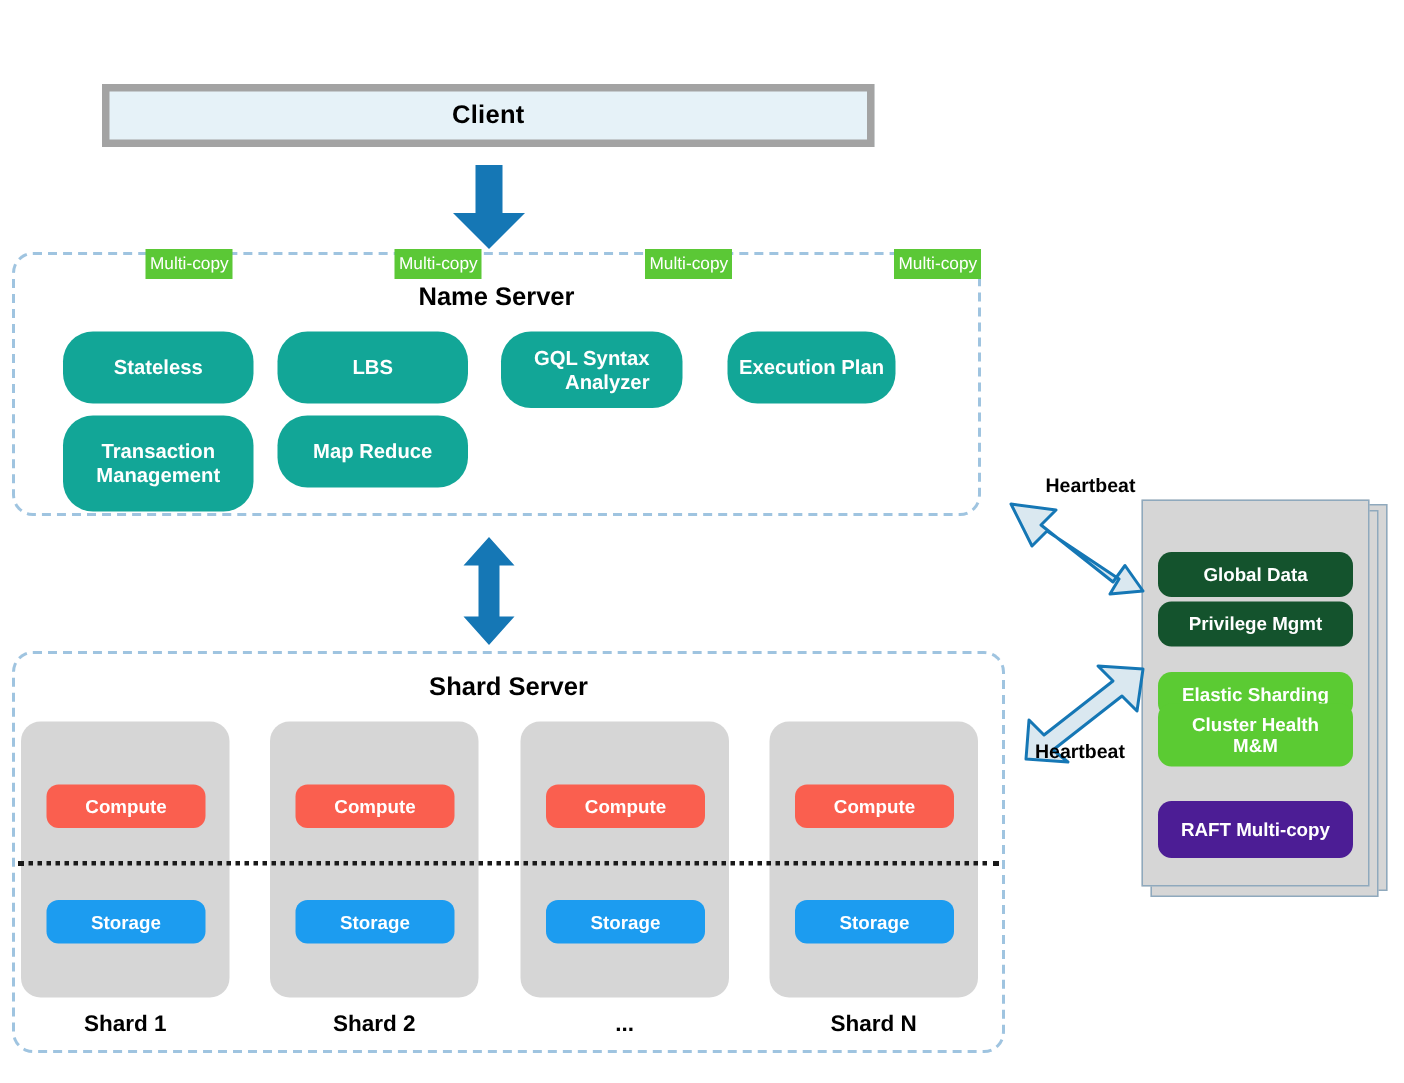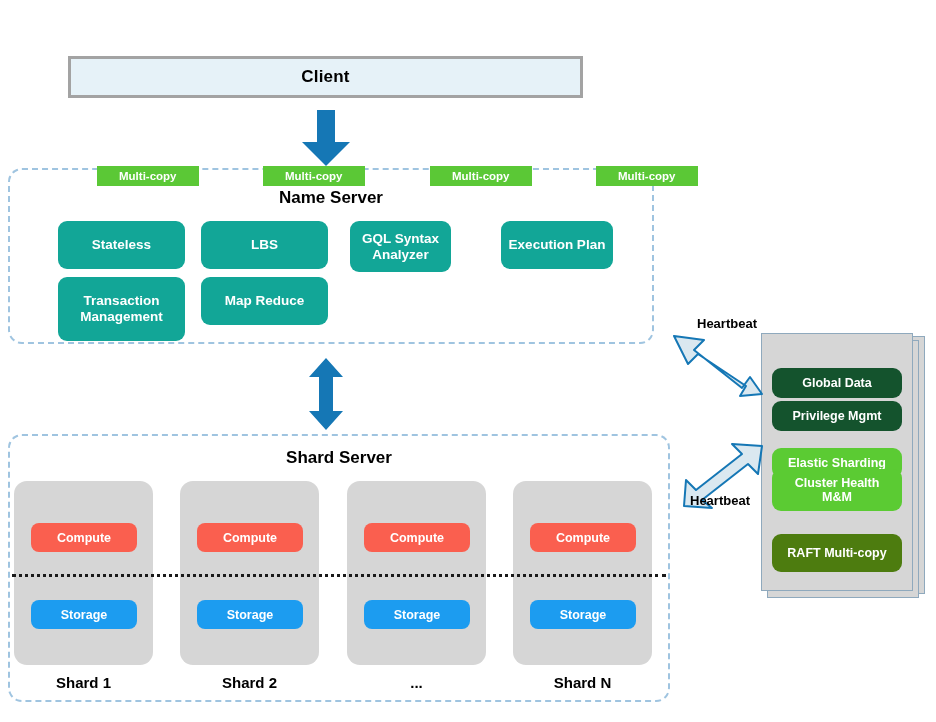--- a/index.html
+++ b/index.html
@@ -19,21 +19,21 @@
   }
 
   
   .client-box {
     position: absolute;
     left: 68px;
     top: 56px;
     width: 515px;
     height: 42px;
     background: #e6f2f8;
-    border: 3px solid #a3a3a3;
+    border: 5px solid #a3a3a3;
     box-sizing: border-box;
     display: flex;
     align-items: center;
     justify-content: center;
   }
   .client-box .lbl {
     font-size: 17px;
     font-weight: bold;
     color: #000000;
     letter-spacing: .2px;
@@ -77,32 +77,31 @@
     font-weight: bold;
     color: #000000;
   }
   #name-server-box .section-title { top: 18px; }
   #shard-server-box .section-title { top: 12px; }
 
   
   .chip {
     position: absolute;
     background: #12a697;
-    border-radius: 9px;
+    border-radius: 20px;
     color: #ffffff;
     font-size: 13.5px;
     font-weight: bold;
     display: flex;
     align-items: center;
     justify-content: center;
     text-align: center;
     line-height: 1.18;
     box-sizing: border-box;
     padding: 2px 6px;
-    margin-left: 16px;
   }
 
   
   .arrow-updown {
     position: absolute;
     left: 303px;
     top: 358px;
     width: 46px;
     height: 72px;
   }
@@ -142,25 +141,25 @@
     width: 106px;
     height: 29px;
   }
   .multicopy {
     position: absolute;
     top: 166px;
     height: 20px;
     background: #5bc836;
     color: #ffffff;
     font-size: 11.5px;
-    font-weight: bold;
-    display: flex;
-    align-items: center;
-    justify-content: center;
-    padding: 0 22px;
+    font-weight: normal;
+    display: flex;
+    align-items: center;
+    justify-content: center;
+    padding: 0 3px;
     white-space: nowrap;
   }
   .shard-label {
     position: absolute;
     top: 674px;
     width: 139px;
     text-align: center;
     font-size: 15px;
     font-weight: bold;
     color: #000000;
@@ -195,21 +194,21 @@
     align-items: center;
     justify-content: center;
     text-align: center;
     line-height: 1.15;
     box-sizing: border-box;
     width: 130px;
     left: 772px;
   }
   .meta-pill.pink  { background: #14532d; }
   .meta-pill.green { background: #5bcb33; }
-  .meta-pill.blue  { background: #4d7c0f; }
+  .meta-pill.blue  { background: #4c1d95; }
 
   .meta-server-label {
     position: absolute;
     left: 740px;
     top: 607px;
     width: 196px;
     text-align: center;
     font-size: 17px;
     font-weight: bold;
     color: #000000;
@@ -242,21 +241,21 @@
   <svg class="arrow-down" viewBox="0 0 52 56">
     <polygon points="17,0 35,0 35,32 50,32 26,56 2,32 17,32" fill="#1577b5"></polygon>
   </svg>
 
   <div class="dashed-box" id="name-server-box">
     <div class="section-title">Name Server</div>
   </div>
   <div id="name-server-modules">
       <div class="chip" style="left: 42px; top: 221px; width: 127px; height: 48px;">Stateless</div>
       <div class="chip" style="left: 185px; top: 221px; width: 127px; height: 48px;">LBS</div>
-      <div class="chip" style="left: 334px; top: 221px; width: 101px; height: 51px;">GQL Syntax<br>Analyzer</div>
+      <div class="chip" style="left: 334px; top: 221px; width: 121px; height: 51px; text-align: right;">GQL Syntax<br>Analyzer</div>
       <div class="chip" style="left: 485px; top: 221px; width: 112px; height: 48px;">Execution Plan</div>
       <div class="chip" style="left: 42px; top: 277px; width: 127px; height: 64px;">Transaction<br>Management</div>
       <div class="chip" style="left: 185px; top: 277px; width: 127px; height: 48px;">Map Reduce</div>
     </div>
 
   <svg class="arrow-updown" viewBox="0 0 46 72">
     <polygon points="23,0 40,19 30,19 30,53 40,53 23,72 6,53 16,53 16,19 6,19" fill="#1577b5"></polygon>
   </svg>
 
   <div class="dashed-box" id="shard-server-box">

